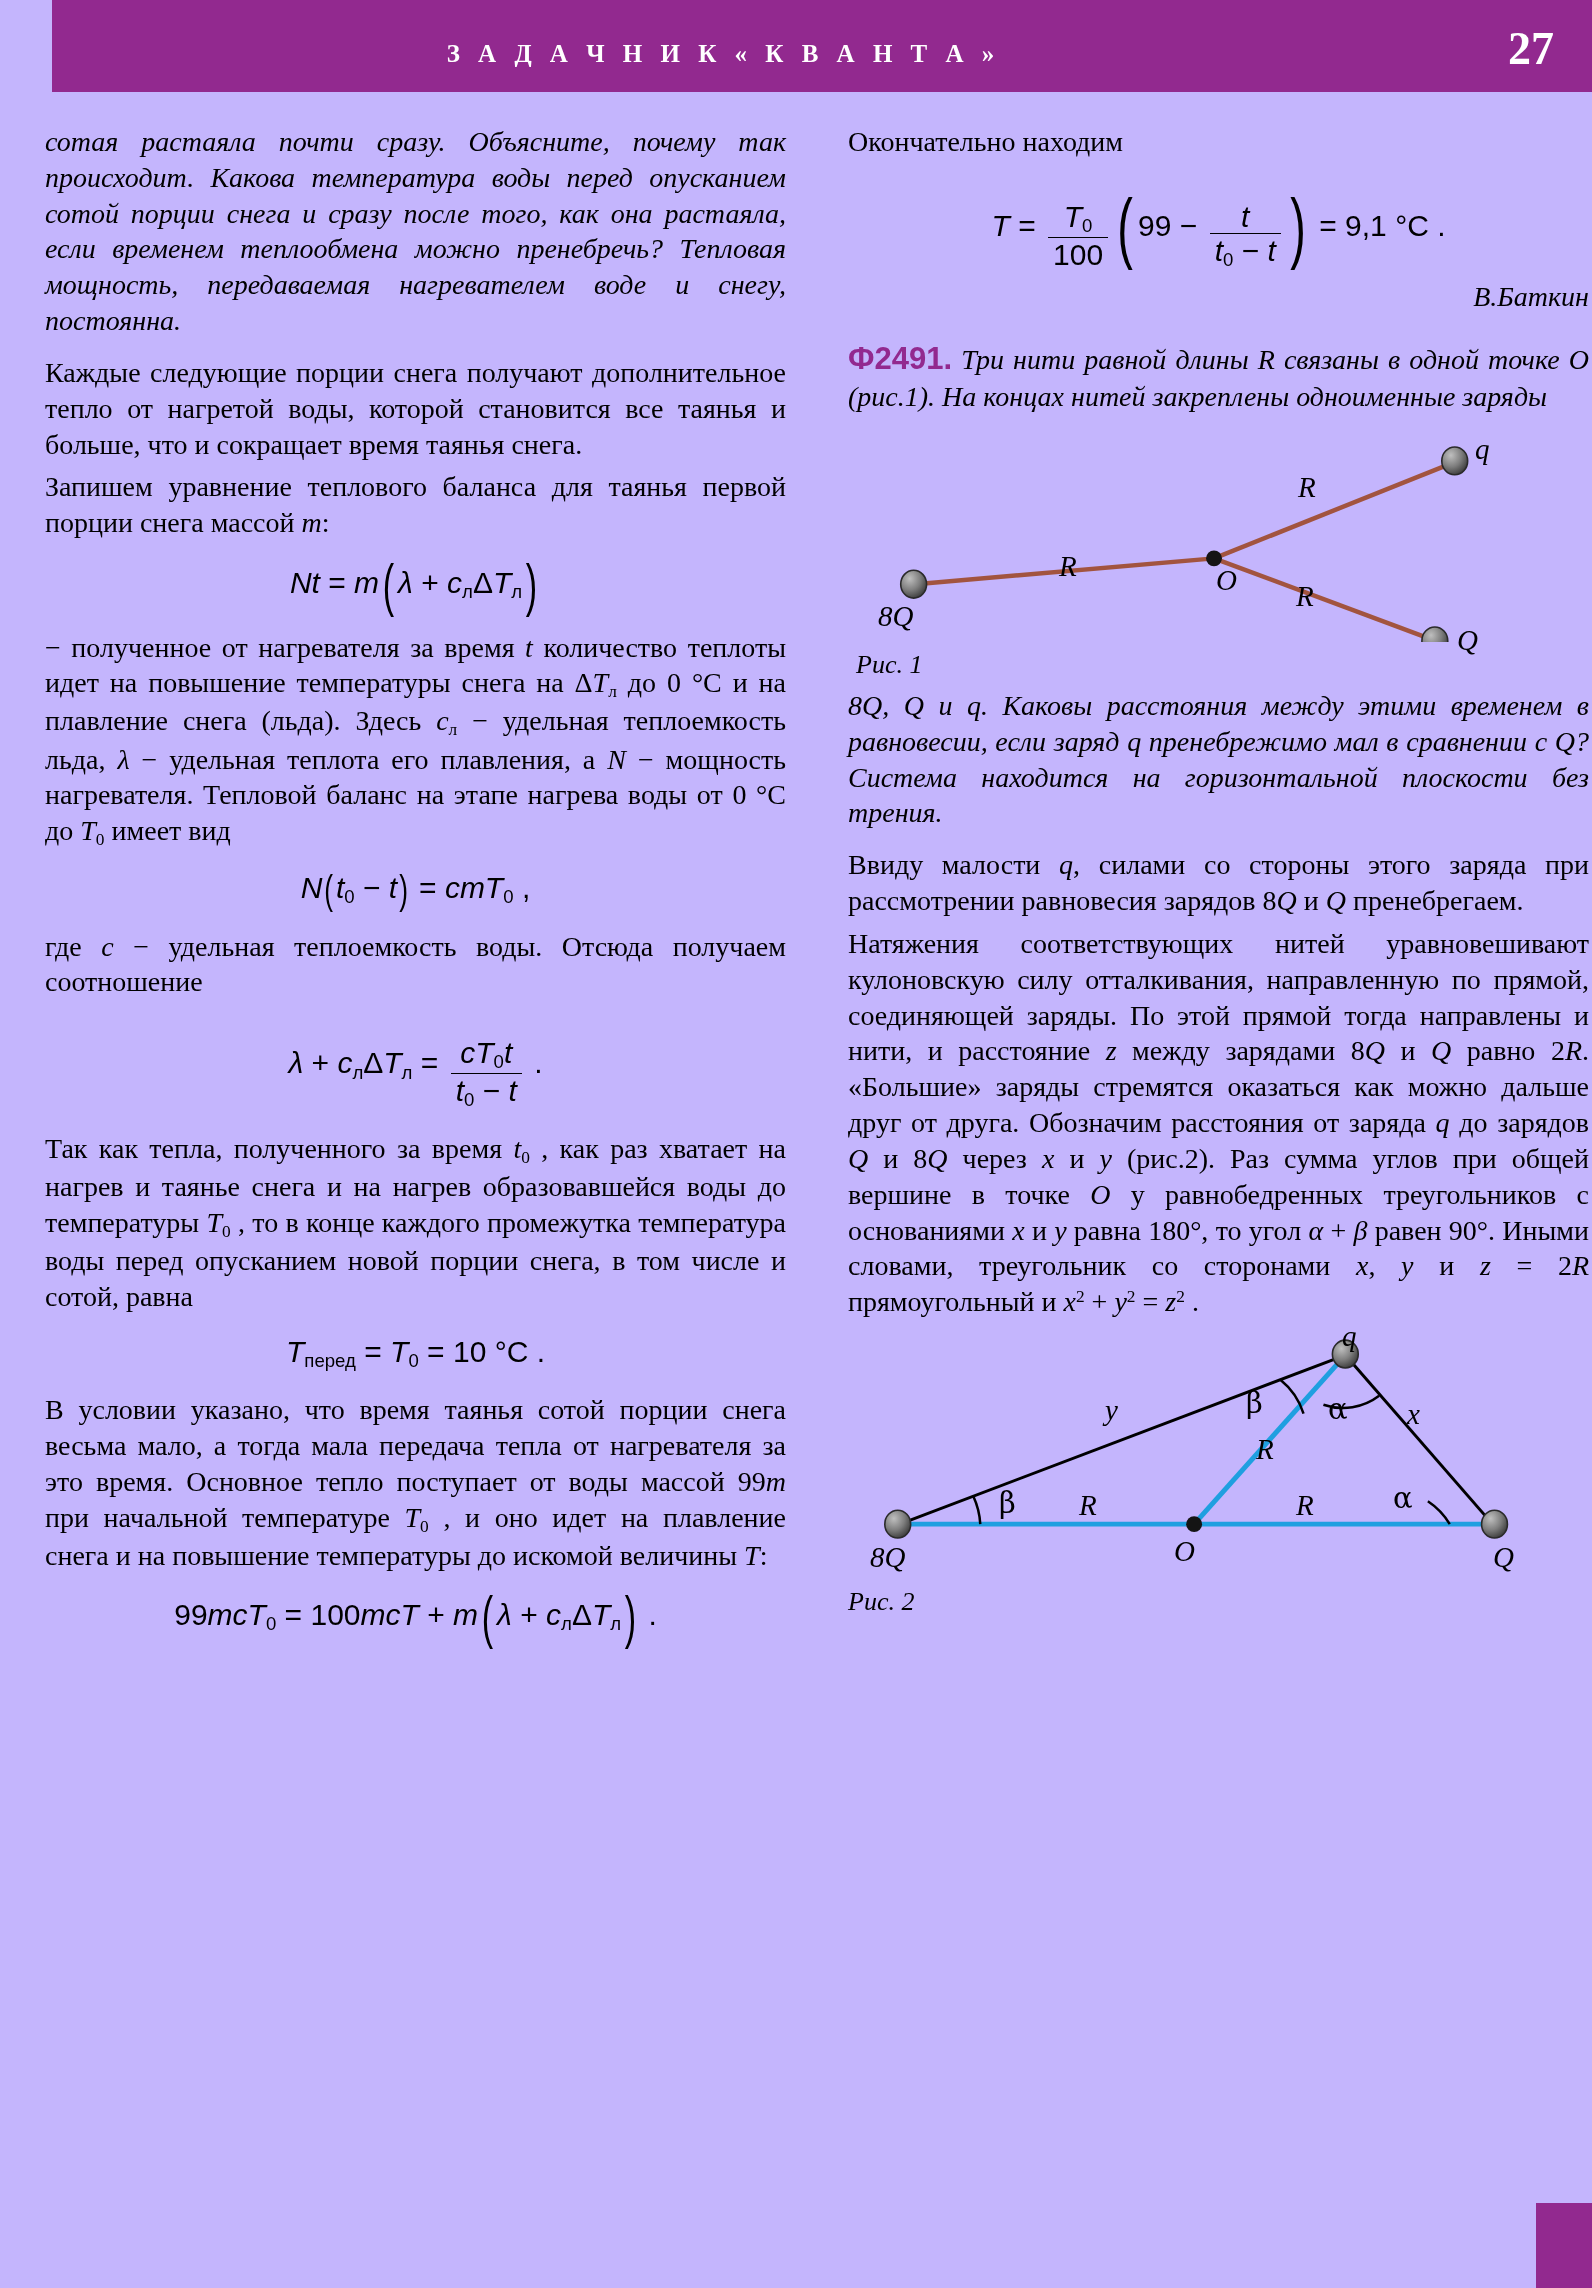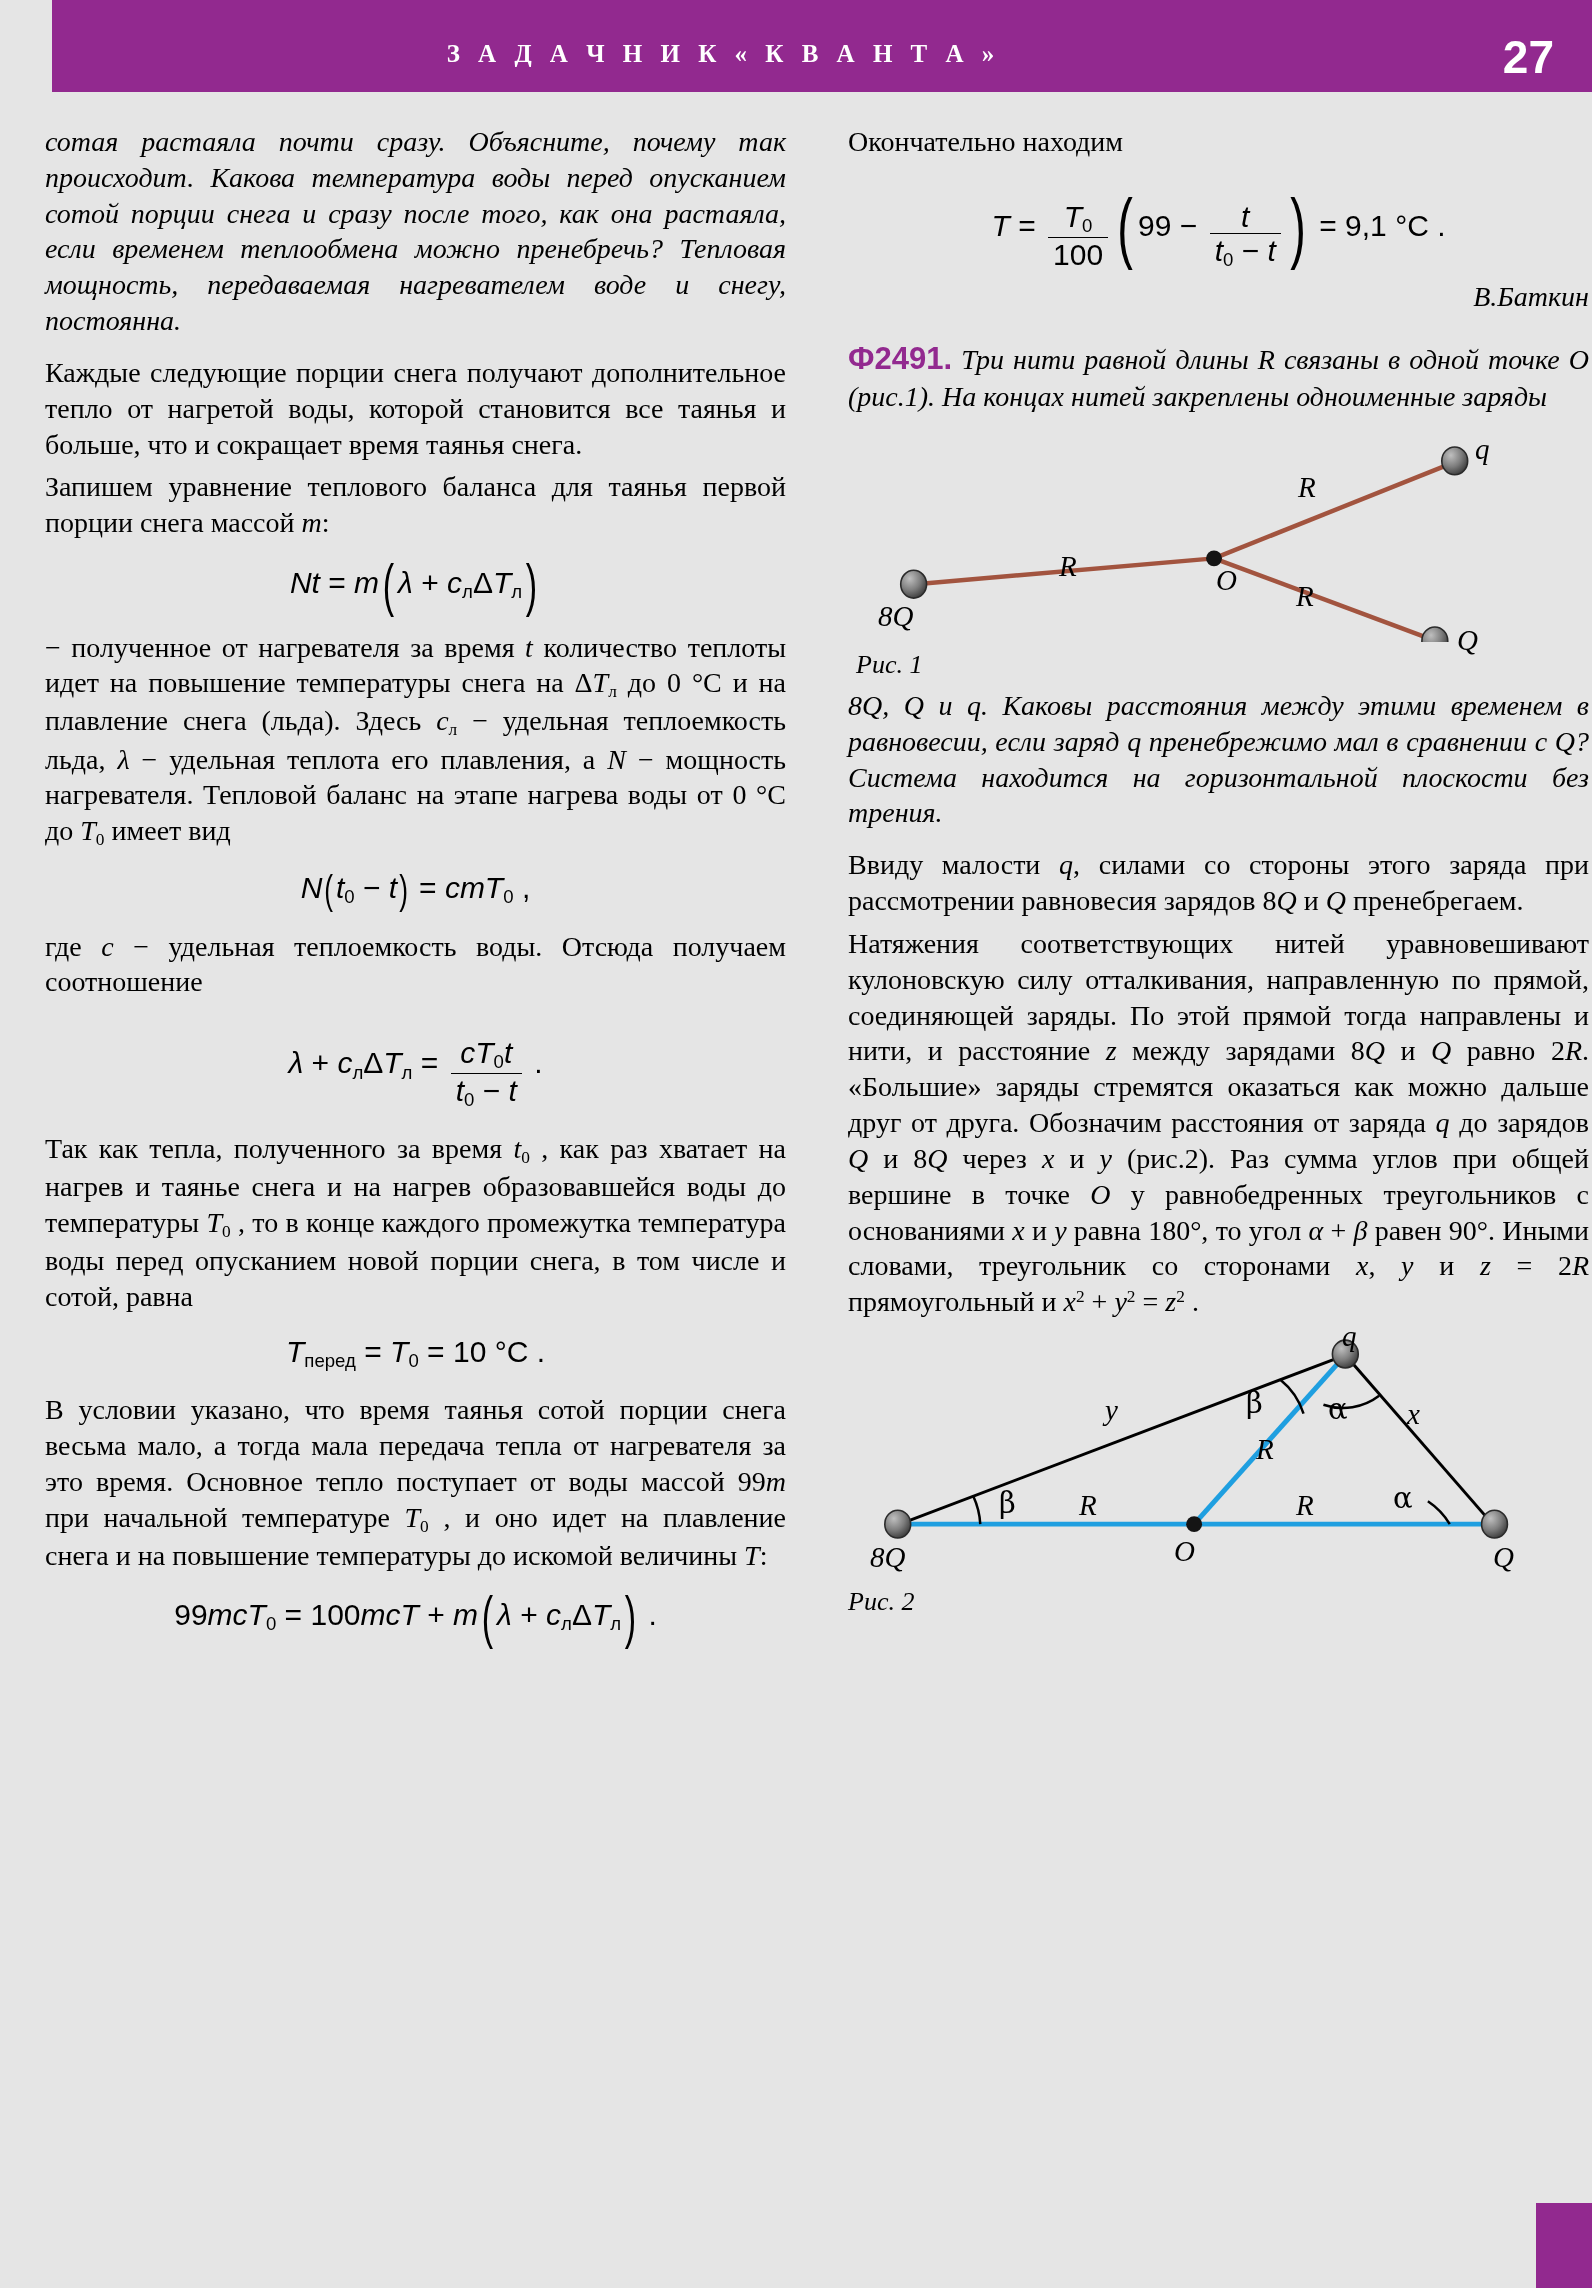--- a/index.html
+++ b/index.html
@@ -4,21 +4,21 @@
 <style>
   html, body {
     margin: 0;
     padding: 0;
     background: #ffffff;
   }
   .page {
     position: relative;
     width: 1592px;
     height: 2289px;
-    background: #e5e5e5;
+    background: #c4b5fd;
     overflow: hidden;
     font-family: "Liberation Serif", "DejaVu Serif", serif;
   }
 
   
   .header-bar {
     position: absolute;
     left: 52px;
     top: 0;
     width: 1540px;
@@ -40,24 +40,23 @@
     font-size: 25px;
     letter-spacing: 6px;
     padding-top: 16px;
     box-sizing: border-box;
   }
   .header-page-number {
     position: absolute;
     right: 38px;
     top: 22px;
     color: #ffffff;
-    font-family: Liberation Sans, sans-serif;
+    font-family: Liberation Serif, serif;
     font-size: 46px;
     font-weight: bold;
-    margin-top: 8px;
   }
 
   
   .corner-block {
     position: absolute;
     right: 0;
     bottom: 0;
     width: 56px;
     height: 86px;
     background: #92298f;

